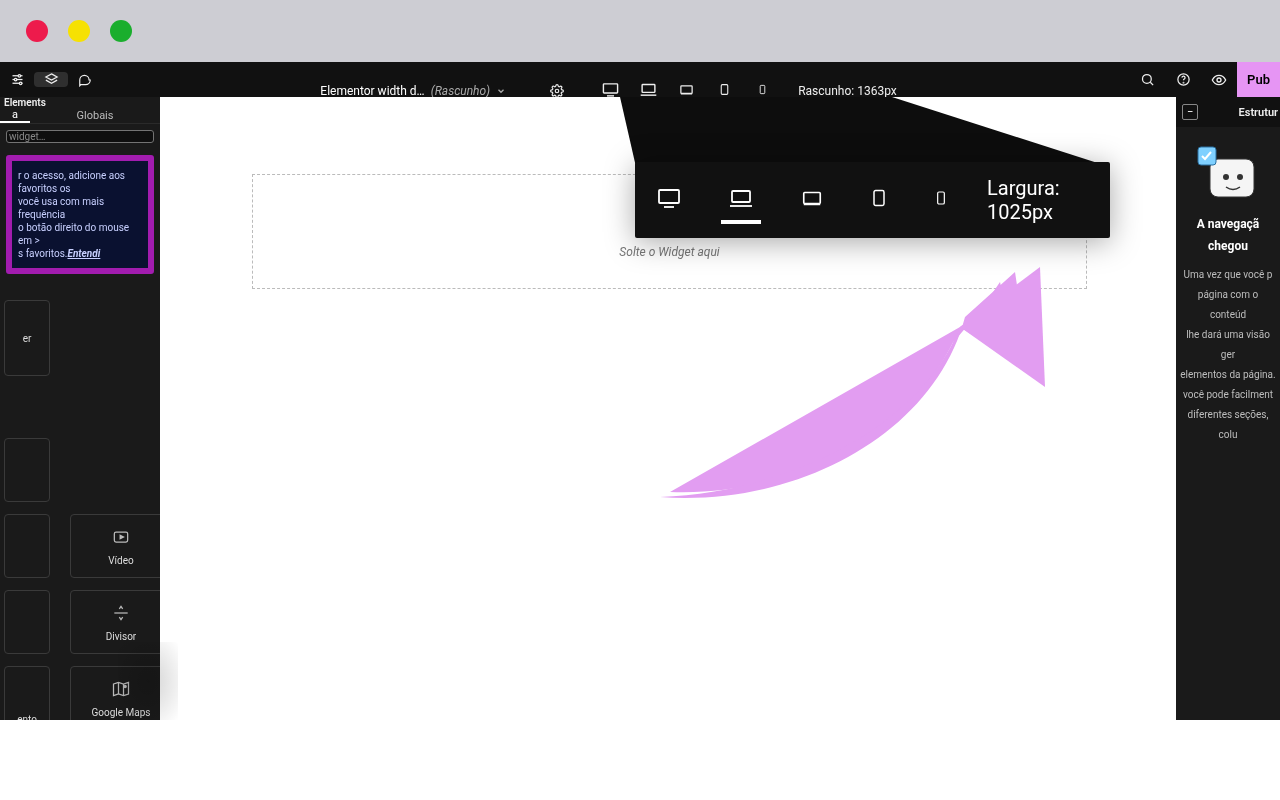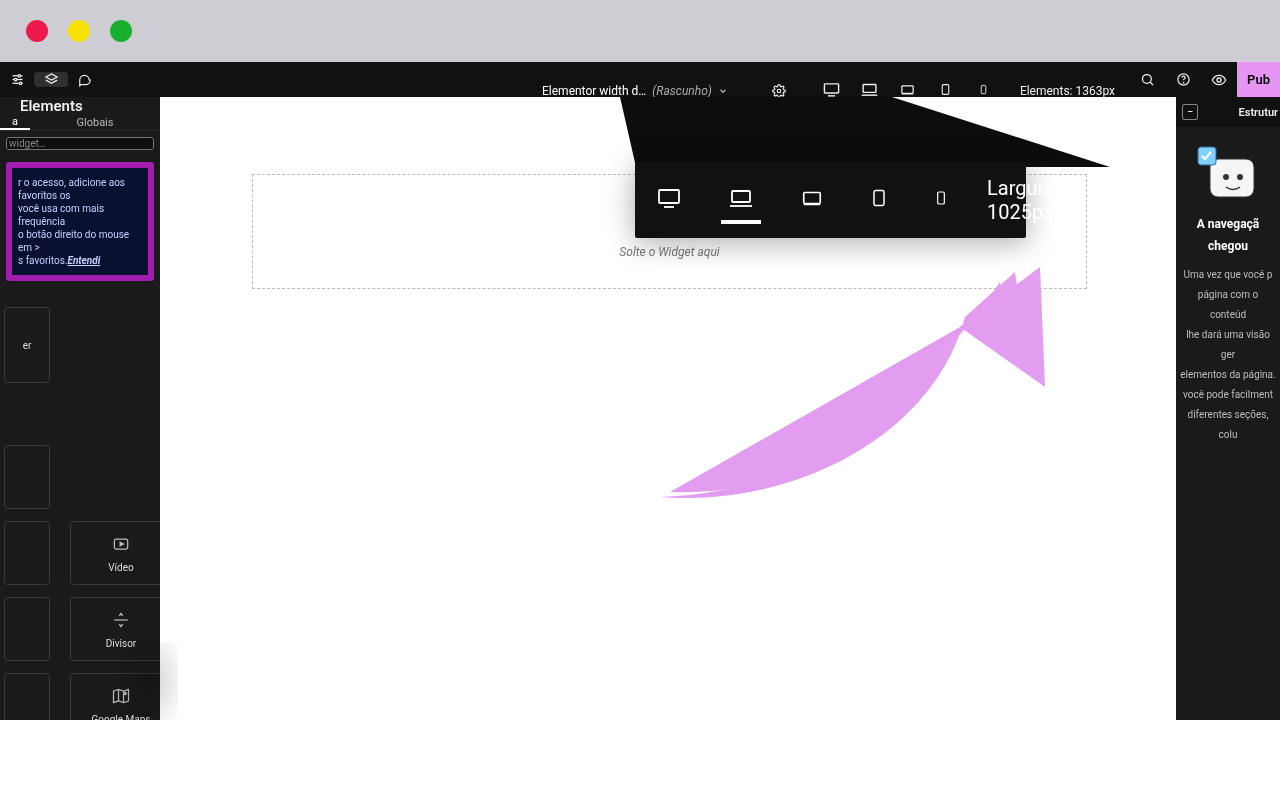--- a/index.html
+++ b/index.html
@@ -28,21 +28,21 @@
     align-items: stretch;
     font-size: 12px;
   }
   .tb-left { display: flex; align-items: center; }
   .tb-iconbtn {
     width: 34px;
     display: flex; align-items: center; justify-content: center;
     cursor: pointer;
   }
   .tb-iconbtn.active { background: #2f2f2f; border-radius: 4px; }
-  .tb-center { flex: 1; display: flex; align-items: center; justify-content: flex-end; gap: 6px; margin-top: 22px; }
+  .tb-center { flex: 1; display: flex; align-items: center; justify-content: center; gap: 6px; margin-top: 22px; }
   .doc-title-wrap { display: flex; align-items: center; gap: 6px; padding-right: 8px; }
   .doc-title { color: #fff; font-size: 12px; }
   .doc-status { color: #aaa; font-style: italic; font-size: 12px; }
   .tb-devbtn {
     width: 32px;
     display: flex; align-items: center; justify-content: center;
     cursor: pointer;
     border-bottom: 2px solid transparent;
   }
   .tb-devbtn.active { border-bottom-color: #fff; }
@@ -75,23 +75,23 @@
   .left-panel {
     width: 160px;
     background: #1a1a1a;
     color: #eee;
     display: flex; flex-direction: column;
     position: relative;
   }
   .lp-title {
     height: 34px;
     display: flex; align-items: center;
-    padding-left: 20px;
+    padding-left: 4px;
     font-weight: 600;
-    font-size: 15px;
+    font-size: 10px;
     background: #1a1a1a;
   }
   .lp-tabs {
     display: flex;
     font-size: 11px;
     border-bottom: 1px solid #2a2a2a;
     height: 28px;
   }
   .lp-tab {
     flex: 1; display: flex; align-items: center; justify-content: center;
@@ -236,21 +236,21 @@
     line-height: 20px;
     color: #bdbdbd;
     text-align: center;
     padding: 0 4px;
   }
 
   
   .zoom-overlay {
     position: absolute;
     left: 635px; top: 162px;
-    width: 391px; height: 76px;
+    width: 475px; height: 76px;
     background: #111;
     display: flex;
     align-items: center;
     padding: 0 14px 0 14px;
     gap: 32px;
     border-radius: 2px;
     box-shadow: 0 4px 30px rgba(0,0,0,0.35);
   }
   .zoom-overlay .zdev {
     display: flex; align-items: center; justify-content: center;
@@ -362,21 +362,21 @@
       <svg width="13" height="15" viewBox="0 0 24 24" fill="none" stroke="#eee" stroke-width="2">
           <rect x="6" y="3" width="12" height="18" rx="2"></rect>
         </svg>
     </div>
     <div class="tb-devbtn">
       <svg width="11" height="15" viewBox="0 0 24 24" fill="none" stroke="#eee" stroke-width="2">
           <rect x="7" y="3" width="10" height="18" rx="2"></rect>
         </svg>
     </div>
 
-    <div class="tb-width">Elements: 1363px</div>
+    <div class="tb-width">Rascunho: 1363px</div>
   </div>
 
   <div class="tb-right">
     <div class="tb-iconbtn">
       <svg width="15" height="15" viewBox="0 0 24 24" fill="none" stroke="#eee" stroke-width="2">
           <circle cx="11" cy="11" r="7"></circle>
           <line x1="21" y1="21" x2="16.5" y2="16.5"></line>
         </svg>
     </div>
     <div class="tb-iconbtn">

